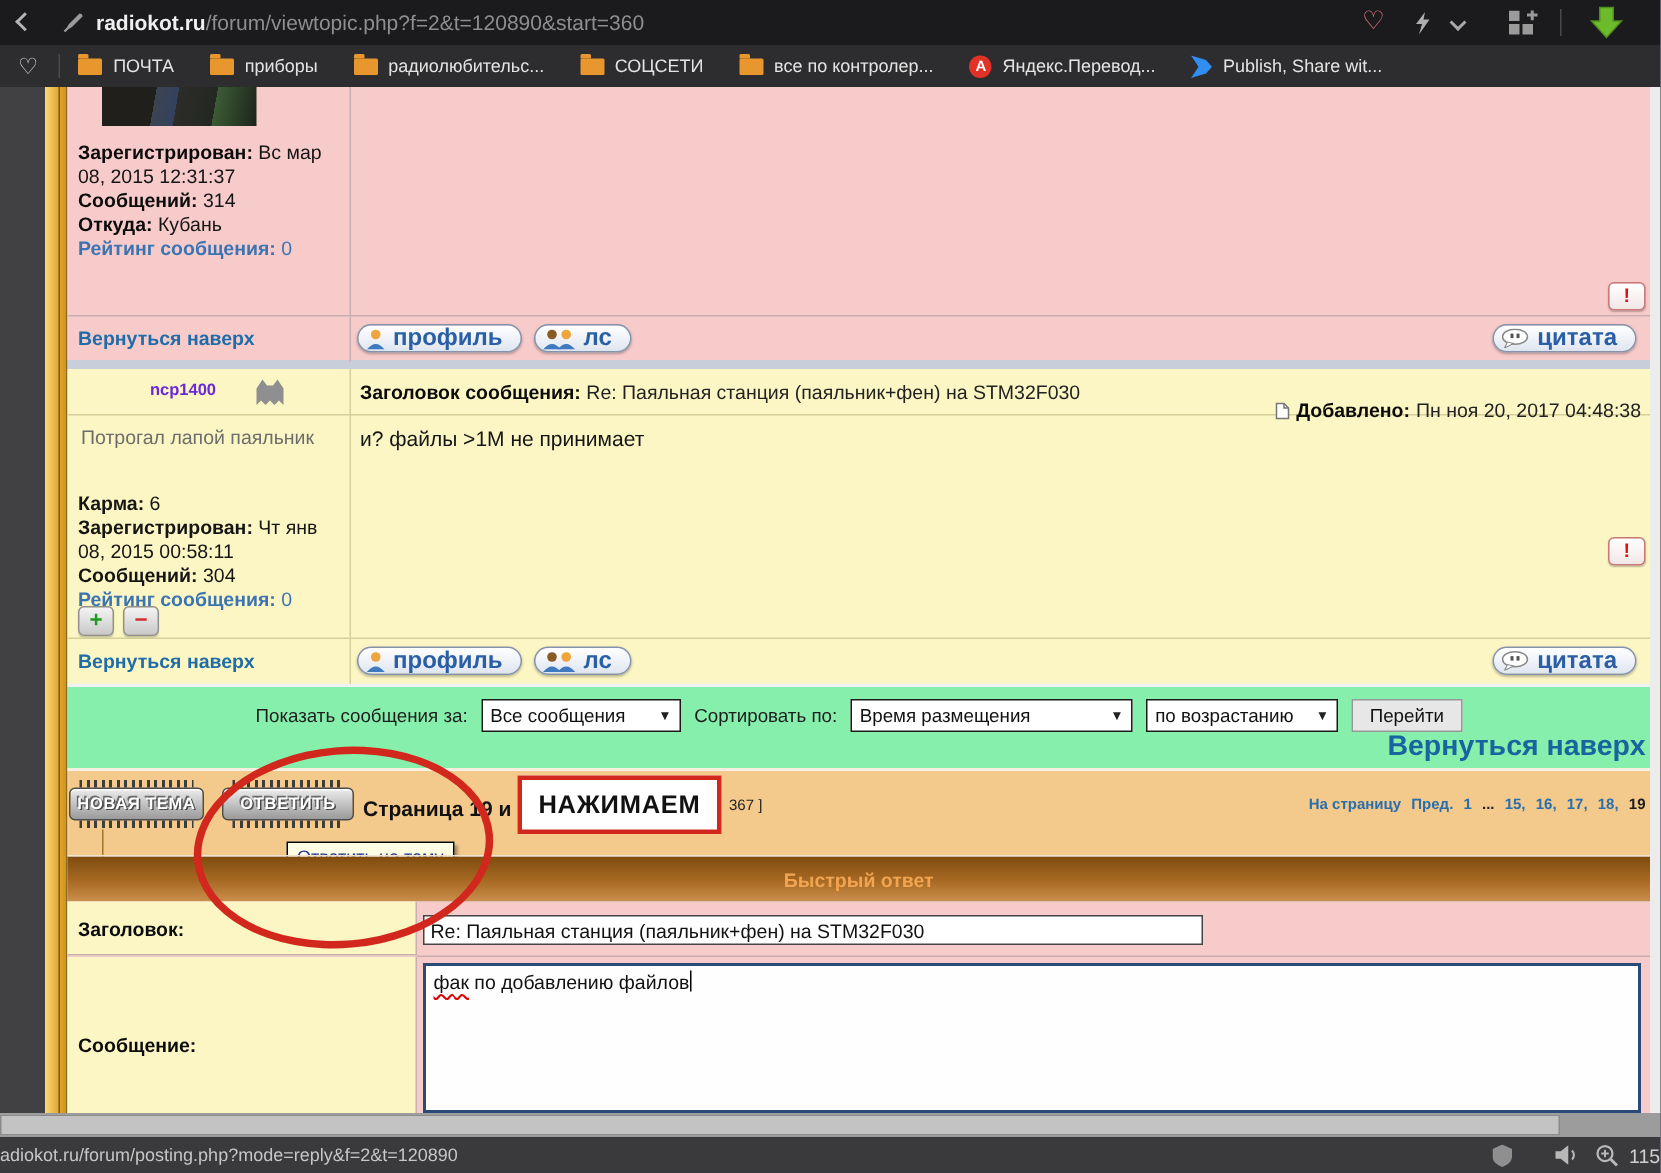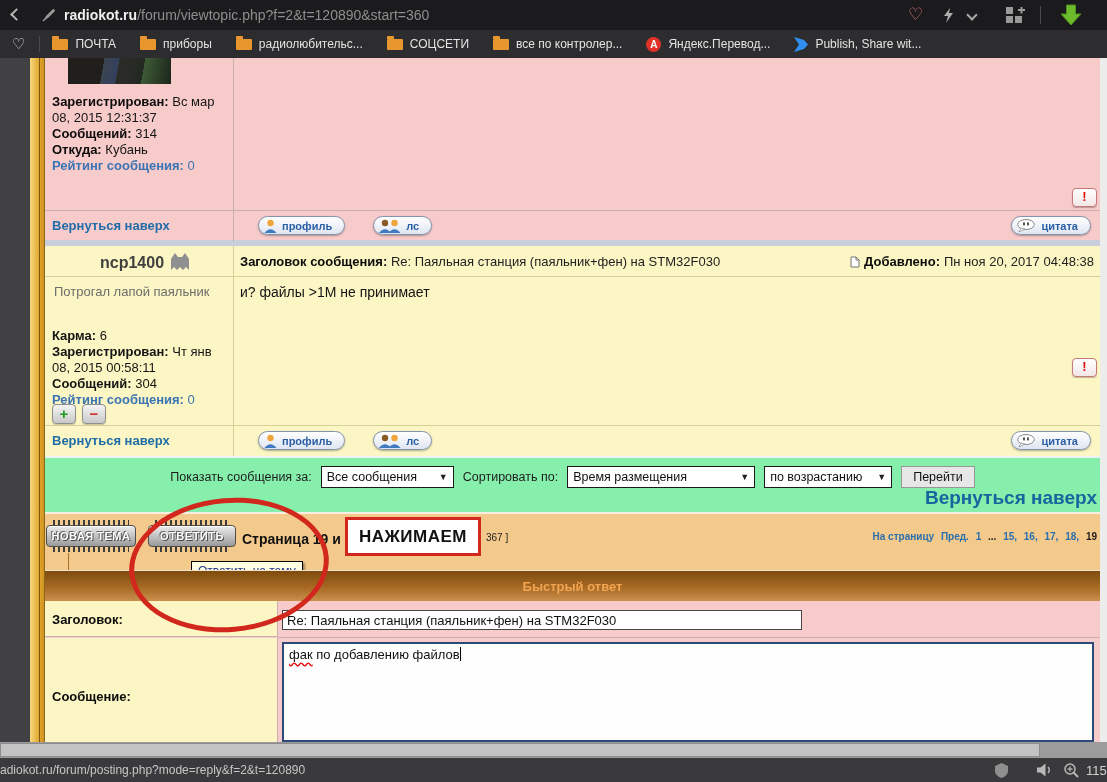--- a/index.html
+++ b/index.html
@@ -53,31 +53,31 @@
   .attachbox .ahdr{height:24px;line-height:23px;padding:0 7px;font-weight:bold;border-bottom:1px solid #a9b2be;}
   .attachbox .abody{padding:4px 7px 6px 7px;line-height:17px;}
   .alink{color:#4579be;text-decoration:none;}
   .report-btn{position:absolute;width:25px;height:19px;border:1px solid #c87878;border-radius:4px;
     background:linear-gradient(#ffffff,#f2e6e6);color:#e01010;font-weight:bold;text-align:center;
     font-size:13px;line-height:16px;box-shadow:0 1px 1px rgba(0,0,0,.25);cursor:pointer;}
   .footer-row{position:absolute;left:0;width:1055px;height:30px;border-top:1px solid #c9b0b0;}
   .backtop{position:absolute;left:7px;top:7px;font-size:13px;font-weight:bold;color:#1e6ca8;text-decoration:none;}
   .pillwrap{position:absolute;left:193px;top:5px;display:flex;gap:8px;}
   .pill{height:19px;border:1px solid #8593ad;border-radius:10px;background:linear-gradient(#ffffff,#dfe5f0);
-    display:inline-flex;align-items:center;gap:5px;padding:0 12px 0 5px;font-size:11px;font-weight:bold;
-    color:#2a5fa5;box-shadow:0 1px 2px rgba(0,0,0,.3);cursor:pointer;white-space:nowrap;margin-left:20px;}
+    display:inline-flex;align-items:center;gap:5px;padding:0 12px 0 5px;font-size:16px;font-weight:bold;
+    color:#2a5fa5;box-shadow:0 1px 2px rgba(0,0,0,.3);cursor:pointer;white-space:nowrap;}
 
   .post2{position:absolute;top:188px;left:0;width:1055px;height:210px;background:#fbf6c3;}
   .vline-yel{position:absolute;left:188px;top:0;width:1px;background:#d6cf9a;}
   .p2hdr{position:absolute;top:0;left:0;width:1055px;height:31px;border-bottom:1px solid #d6cf9a;}
-  .uname{position:absolute;left:55px;top:8px;font-size:16px;font-weight:bold;color:#404040;}
+  .uname{position:absolute;left:55px;top:8px;font-size:11px;font-weight:bold;color:#6d28d9;}
   .cat{position:absolute;left:122px;top:6px;}
   .subj{position:absolute;left:195px;top:8px;font-size:13px;color:#222;white-space:nowrap;}
   .subj b{color:#0c0c0c;}
-  .posted{position:absolute;right:6px;top:8px;font-size:13px;color:#222;display:flex;align-items:center;gap:4px;white-space:nowrap;}
+  .posted{position:absolute;right:6px;top:20px;font-size:13px;color:#222;display:flex;align-items:center;gap:4px;white-space:nowrap;}
   .posted b{color:#0c0c0c;}
   .rank{position:absolute;left:9px;top:37px;width:160px;font-size:13px;line-height:17px;color:#6d6d6d;}
   .kinfo{position:absolute;left:7px;top:82px;width:178px;font-size:13px;line-height:16px;color:#151515;}
   .kbtns{position:absolute;left:7px;top:158px;display:flex;gap:6px;}
   .kbtn{width:24px;height:20px;border:1px solid #8f8f8f;border-radius:4px;background:linear-gradient(#f4f4f4,#c9c9c9);
     font-size:15px;font-weight:bold;text-align:center;line-height:17px;cursor:pointer;box-shadow:0 1px 1px rgba(0,0,0,.2);}
   .kplus{color:#1f9a1f;}
   .kminus{color:#d03030;}
   .msgtext{position:absolute;left:195px;top:38px;font-size:14px;color:#151515;}
   .p2 .footer-row{top:179px;}

